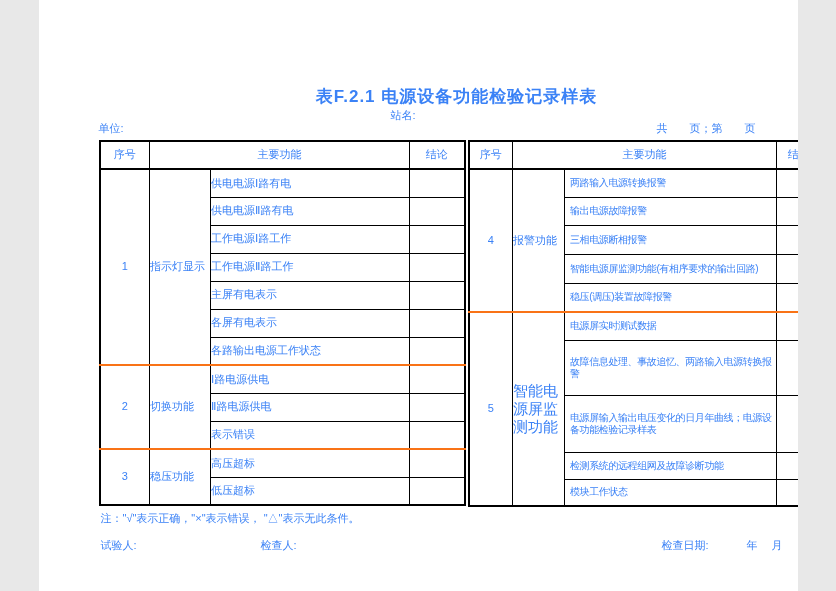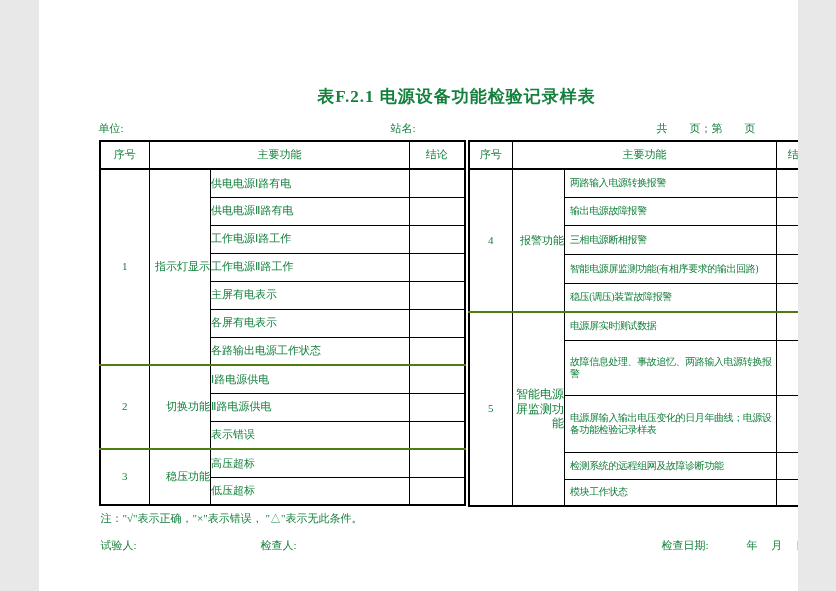--- a/index.html
+++ b/index.html
@@ -1,53 +1,53 @@
 <!DOCTYPE html>
 <html><head>
 <meta charset="utf-8">
 <style>
   html,body{margin:0;padding:0;background:#e8e8e8;}
   .page{
     position:relative;width:759px;height:591px;background:#ffffff;
-    font-family:Liberation Serif, serif;color:#15803d;
+    font-family:Liberation Sans, sans-serif;color:#3b82f6;
     overflow:hidden;margin:0 auto;
   }
   .abs{position:absolute;}
   .title{
     top:85px;left:0;width:836px;text-align:center;
     font-size:17px;font-weight:bold;letter-spacing:1px;
   }
   .meta{font-size:11px;white-space:pre;}
   .ftable{
     position:absolute;border-collapse:collapse;table-layout:fixed;
     border:2px solid #000;font-size:11px;
   }
   .ftable td{
     border:1px solid #000;overflow:hidden;vertical-align:middle;
     padding:0;line-height:1.2;
   }
   .ftable tr.hdr td{border-bottom:2px solid #000;}
-  .ftable tr.gs td{border-top:2px solid #4d7c0f;}
+  .ftable tr.gs td{border-top:2px solid #f97316;}
   .c{text-align:center;margin-top:45px;}
   .item{text-align:left;padding-left:6px;}
   .rt{font-size:10px;}
   .rt .item{padding-left:5px;letter-spacing:-0.4px;}
-  .cat{text-align:right;padding:0 2px;line-height:1.25;}
+  .cat{text-align:left;padding:0 2px;line-height:1.25;}
   .note{font-size:11px;white-space:pre;}
   .sig{font-size:11px;white-space:pre;}
 </style>
 </head>
 <body>
 
 <div class="page">
 
   <div class="abs title">表F.2.1 电源设备功能检验记录样表</div>
 
   <div class="abs meta" style="top:121px;left:60px;">单位:</div>
-  <div class="abs meta" style="top:121px;left:352px;">站名:</div>
+  <div class="abs meta" style="top:108px;left:352px;">站名:</div>
   <div class="abs meta" style="top:121px;right:42px;">共　　页；第　　页</div>
 
   <table class="ftable" style="top:140px;left:60px;width:365px;">
     <colgroup>
         <col style="width:50px">
         <col style="width:61px">
         <col style="width:199px">
         <col style="width:55px">
       </colgroup>
     <tbody>
@@ -143,21 +143,21 @@
     <tr style="height:29px">
           <td class="item">智能电源屏监测功能(有相序要求的输出回路)</td>
           <td></td>
         </tr>
     <tr style="height:29px">
           <td class="item">稳压(调压)装置故障报警</td>
           <td></td>
         </tr>
     <tr class="gs" style="height:28px">
       <td class="c" rowspan="5" style="font-size:11px;">5</td>
-      <td class="cat" rowspan="5" style="font-size:12px;">智能电源屏监测功能</td>
+      <td class="cat" rowspan="5" style="font-size:15px;">智能电源屏监测功能</td>
       <td class="item">电源屏实时测试数据</td>
       <td></td>
     </tr>
     <tr style="height:55px">
           <td class="item">故障信息处理、事故追忆、两路输入电源转换报警</td>
           <td></td>
         </tr>
     <tr style="height:57px">
           <td class="item">电源屏输入输出电压变化的日月年曲线；电源设备功能检验记录样表</td>
           <td></td>

